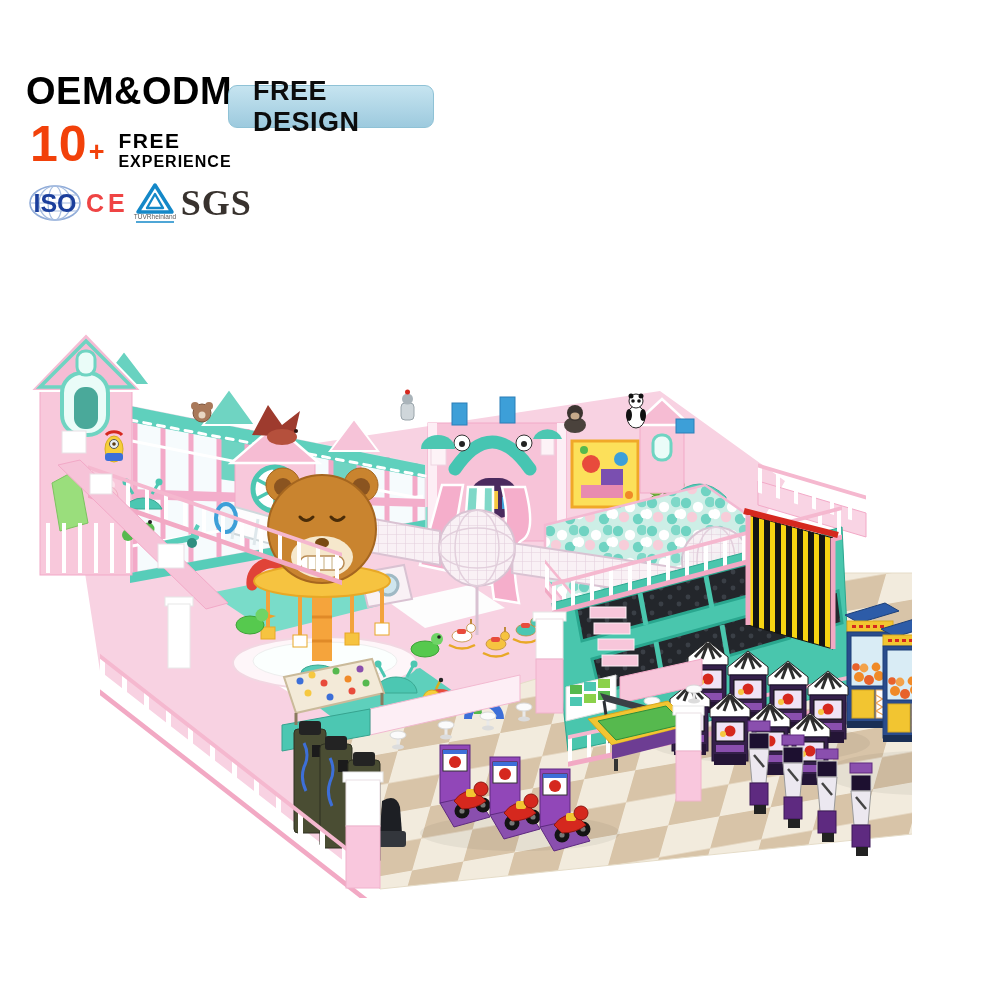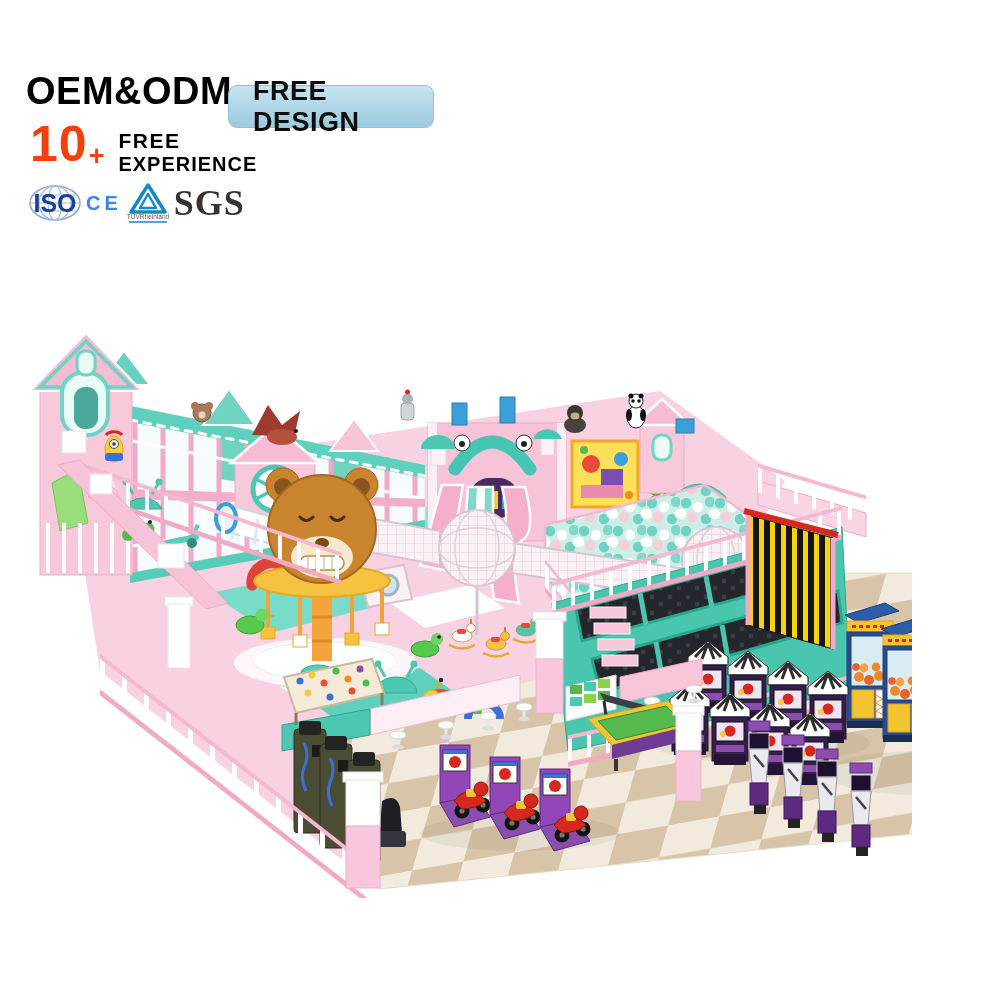--- a/index.html
+++ b/index.html
@@ -9,25 +9,25 @@
   .oem{position:absolute;left:26px;top:22px;font-size:38px;font-weight:800;letter-spacing:.5px;}
   .badge{position:absolute;left:228px;top:37px;width:180px;height:41px;border-radius:9px;
          background:linear-gradient(#c6e4f0,#9dcade);border:1px solid #8fc2d6;
          display:flex;align-items:center;justify-content:center;
          font-size:27px;font-weight:800;color:#0c0c0c;letter-spacing:.5px;padding-left:24px;}
   .exp{position:absolute;left:30px;top:74px;display:flex;align-items:flex-start;}
   .ten{font-size:50px;font-weight:800;color:#f2410a;line-height:.9;letter-spacing:1px;}
   .plus{font-size:27px;font-weight:800;color:#f2410a;align-self:flex-end;margin:0 0 2px 1px;}
   .exp-text{margin:8px 0 0 14px;font-weight:800;line-height:1.0;}
   .exp-text .l1{font-size:21px;letter-spacing:1.5px;}
-  .exp-text .l2{font-size:20px;letter-spacing:1px;margin-top:3px;}
+  .exp-text .l2{font-size:16px;letter-spacing:1px;margin-top:3px;}
   .certs{position:absolute;left:28px;top:134px;display:flex;align-items:center;gap:4px;height:42px;}
   .cert{display:block;}
   .sgs-text{font-family:"Liberation Serif",serif;font-weight:700;font-size:36px;color:#38322e;letter-spacing:1px;}
-  .ce-text{font-weight:700;font-size:20px;color:#3b82f6;letter-spacing:4px;text-align:center;}
+  .ce-text{font-weight:700;font-size:25px;color:#ef4444;letter-spacing:4px;text-align:center;}
   
   .artwork{position:absolute;left:0;top:225px;width:1000px;height:625px;}
   svg text{user-select:none;}
 </style>
 </head>
 <body>
 
 <div class="page">
 
   <div class="oem">OEM&amp;ODM</div>

